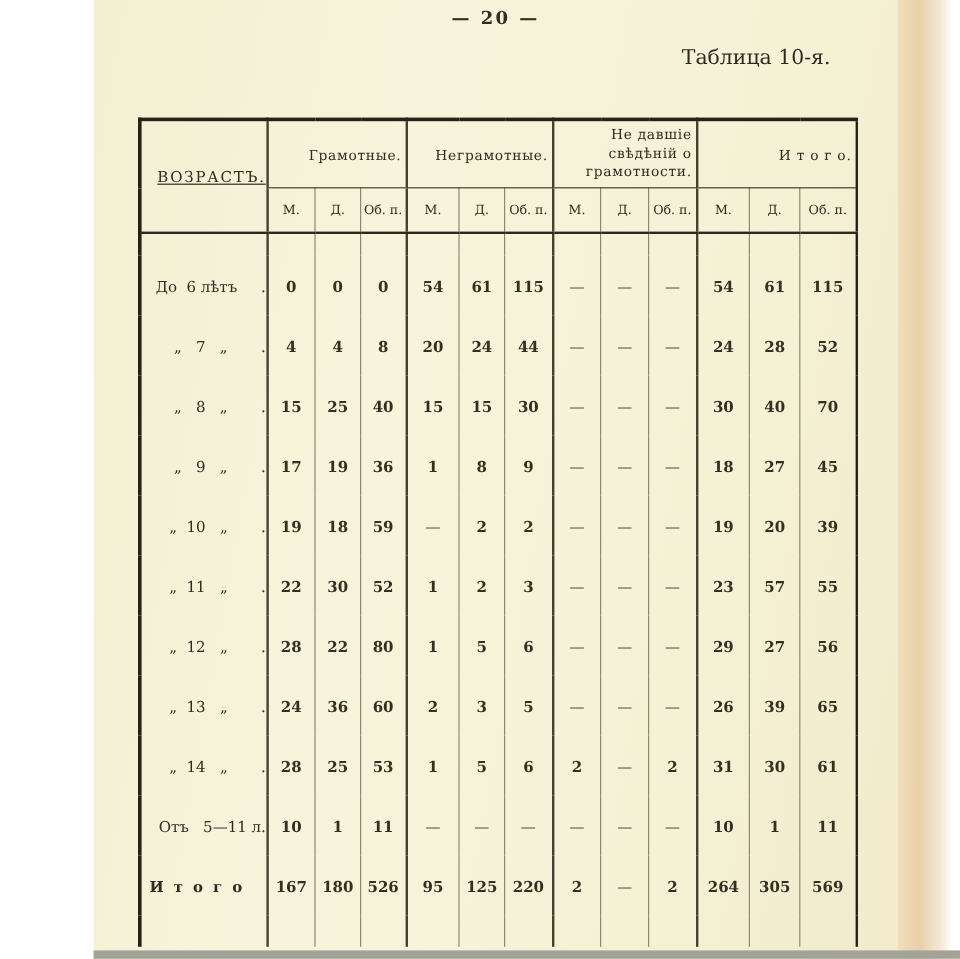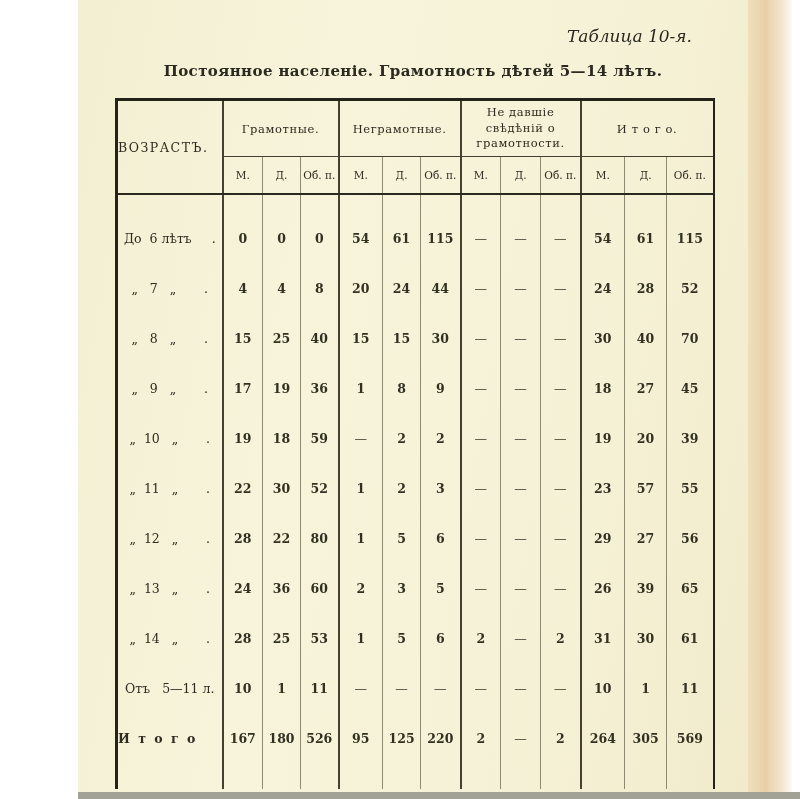--- a/index.html
+++ b/index.html
@@ -20,81 +20,82 @@
   .bottom-strip {
     position:absolute; left:78px; top:792px; width:722px; height:7px;
     background:#a2a396;
   }
 
   .page-number {
     position:absolute; top:6px; left:0; width:100%; text-align:center;
     font-size:15px; font-weight:bold; letter-spacing:2px; color:#2f2d24;
   }
   .table-caption {
-    position:absolute; top:26px; right:56px;
-    font-size:17px; font-style:italic; color:#2b291f;
+    position:absolute; top:38px; right:56px;
+    font-size:17px; color:#2b291f;
   }
   .doc-title {
     position:absolute; top:62px; left:0; width:100%; text-align:center;
     font-size:15px; font-weight:bold; letter-spacing:0.4px; color:#2b2920;
   }
 
   table.main {
     position:absolute; left:37px; top:98px; width:597px;
     border-collapse:collapse; table-layout:fixed;
     border-top:3px solid #25221a;
     border-left:3px solid #25221a;
     border-right:2px solid #25221a;
   }
   table.main th, table.main td { padding:0; }
 
   th.age {
-    text-align:left; padding-left:11px;
+    text-align:right; padding-left:11px;
     font-size:12.5px; font-weight:normal; letter-spacing:1.5px; color:#2e2b20;
-    border-bottom:2px solid #2c2920; vertical-align:middle;
+    border-bottom:2px solid #2c2920; vertical-align:middle;text-decoration:underline;
   }
   tr.ghead th.grp {
     font-weight:normal; font-size:11.5px; letter-spacing:0.6px; color:#2e2b20;
     border-bottom:1.5px solid #43402f; height:55px; vertical-align:middle;
     padding:0 3px;
+    text-align:right;
   }
   th.grp.sm { font-size:9.5px; line-height:1.35; letter-spacing:0.2px; }
 
   th.sub {
     font-weight:normal; font-size:10.5px; color:#2e2b20;
     border-bottom:2px solid #2c2920; height:36px; vertical-align:middle;
     white-space:nowrap; text-align:center;
   }
 
   .gb { border-left:2px solid #44412f; }
   .il { border-left:1px solid #8e8971; }
 
   tr.data { height:50px; }
   td.lbl {
-    text-align:center; padding-left:12px; font-size:12.5px; color:#2e2b21;
+    text-align:right; padding-left:12px; font-size:12.5px; color:#2e2b21;
     white-space:pre; vertical-align:middle;
   }
   td.lbl.tot {
-    text-align:left; padding-left:0; padding-right:11px;
+    text-align:center; padding-left:0; padding-right:11px;
     font-weight:bold; letter-spacing:2px; white-space:nowrap;
   }
   td.num {
     text-align:center; font-size:12.5px; font-weight:bold; color:#323021;
     vertical-align:middle;
   }
   td.num.dash { font-weight:normal; color:#4c493a; }
 </style>
 </head>
 <body>
 
 <div class="canvas">
   <div class="page">
 
+    <div class="page-number">— 20 —</div>
     <div class="table-caption">Таблица 10-я.</div>
-    <div class="doc-title">Постоянное населеніе. Грамотность дѣтей 5—14 лѣтъ.</div>
 
     <table class="main">
       <colgroup>
         <col style="width:106px">
         <col style="width:40px">
           <col style="width:38px">
           <col style="width:38px">
         <col style="width:44px">
           <col style="width:38px">
           <col style="width:40px">

